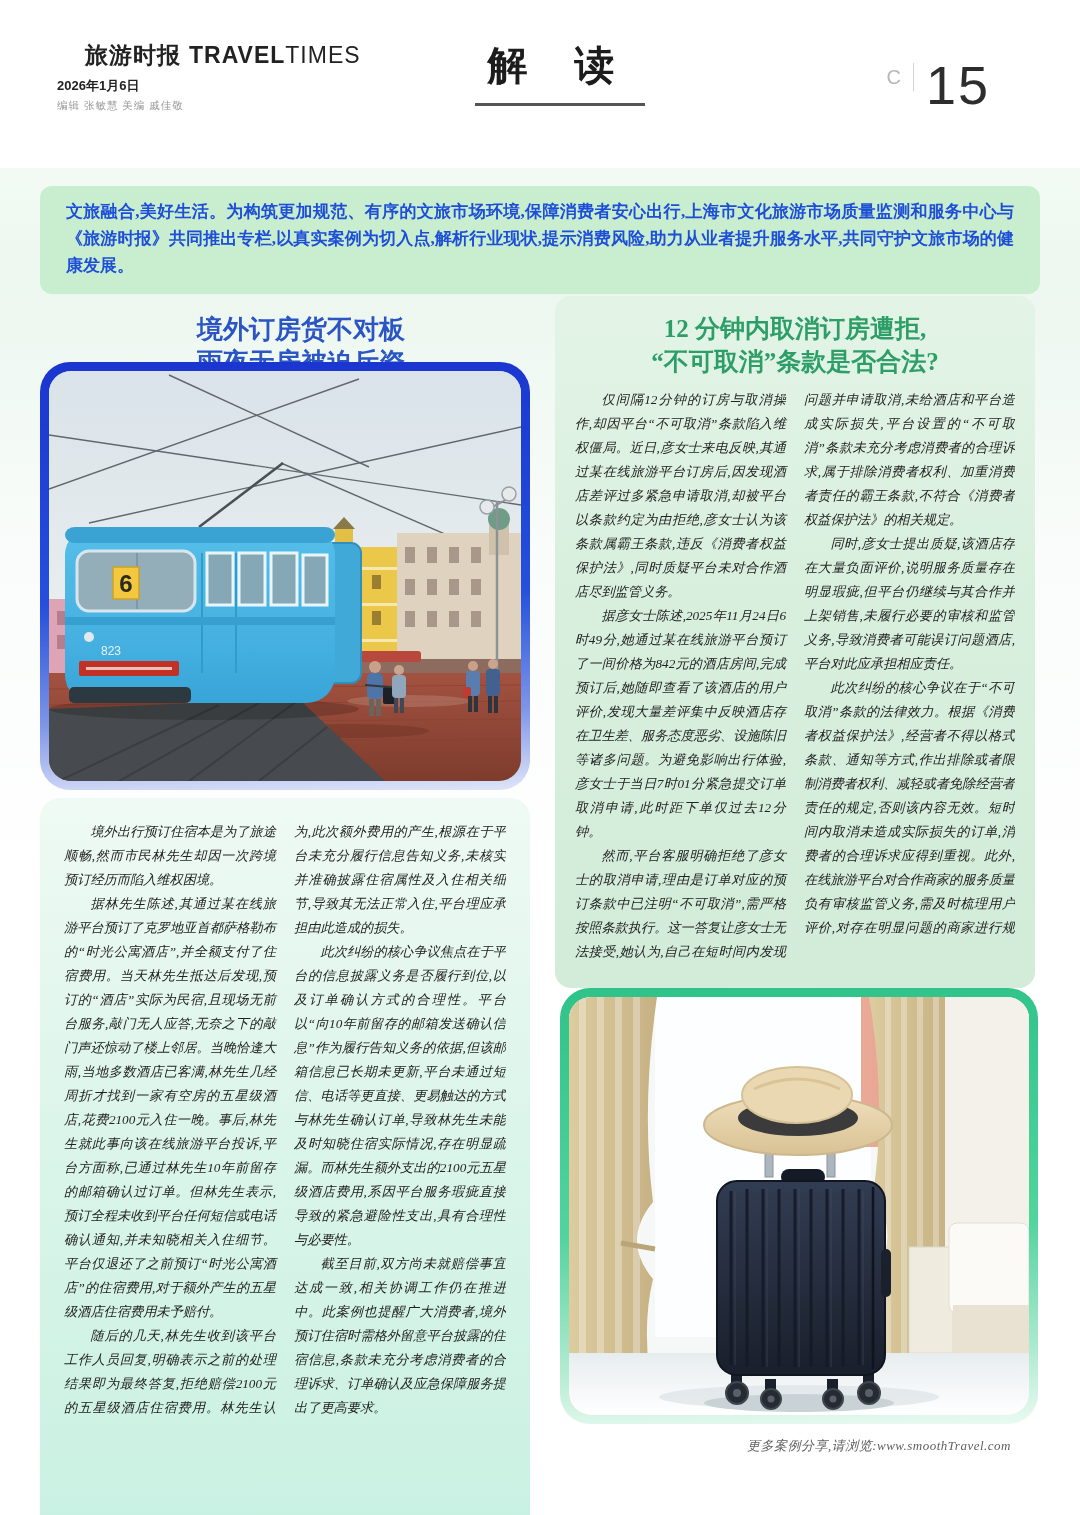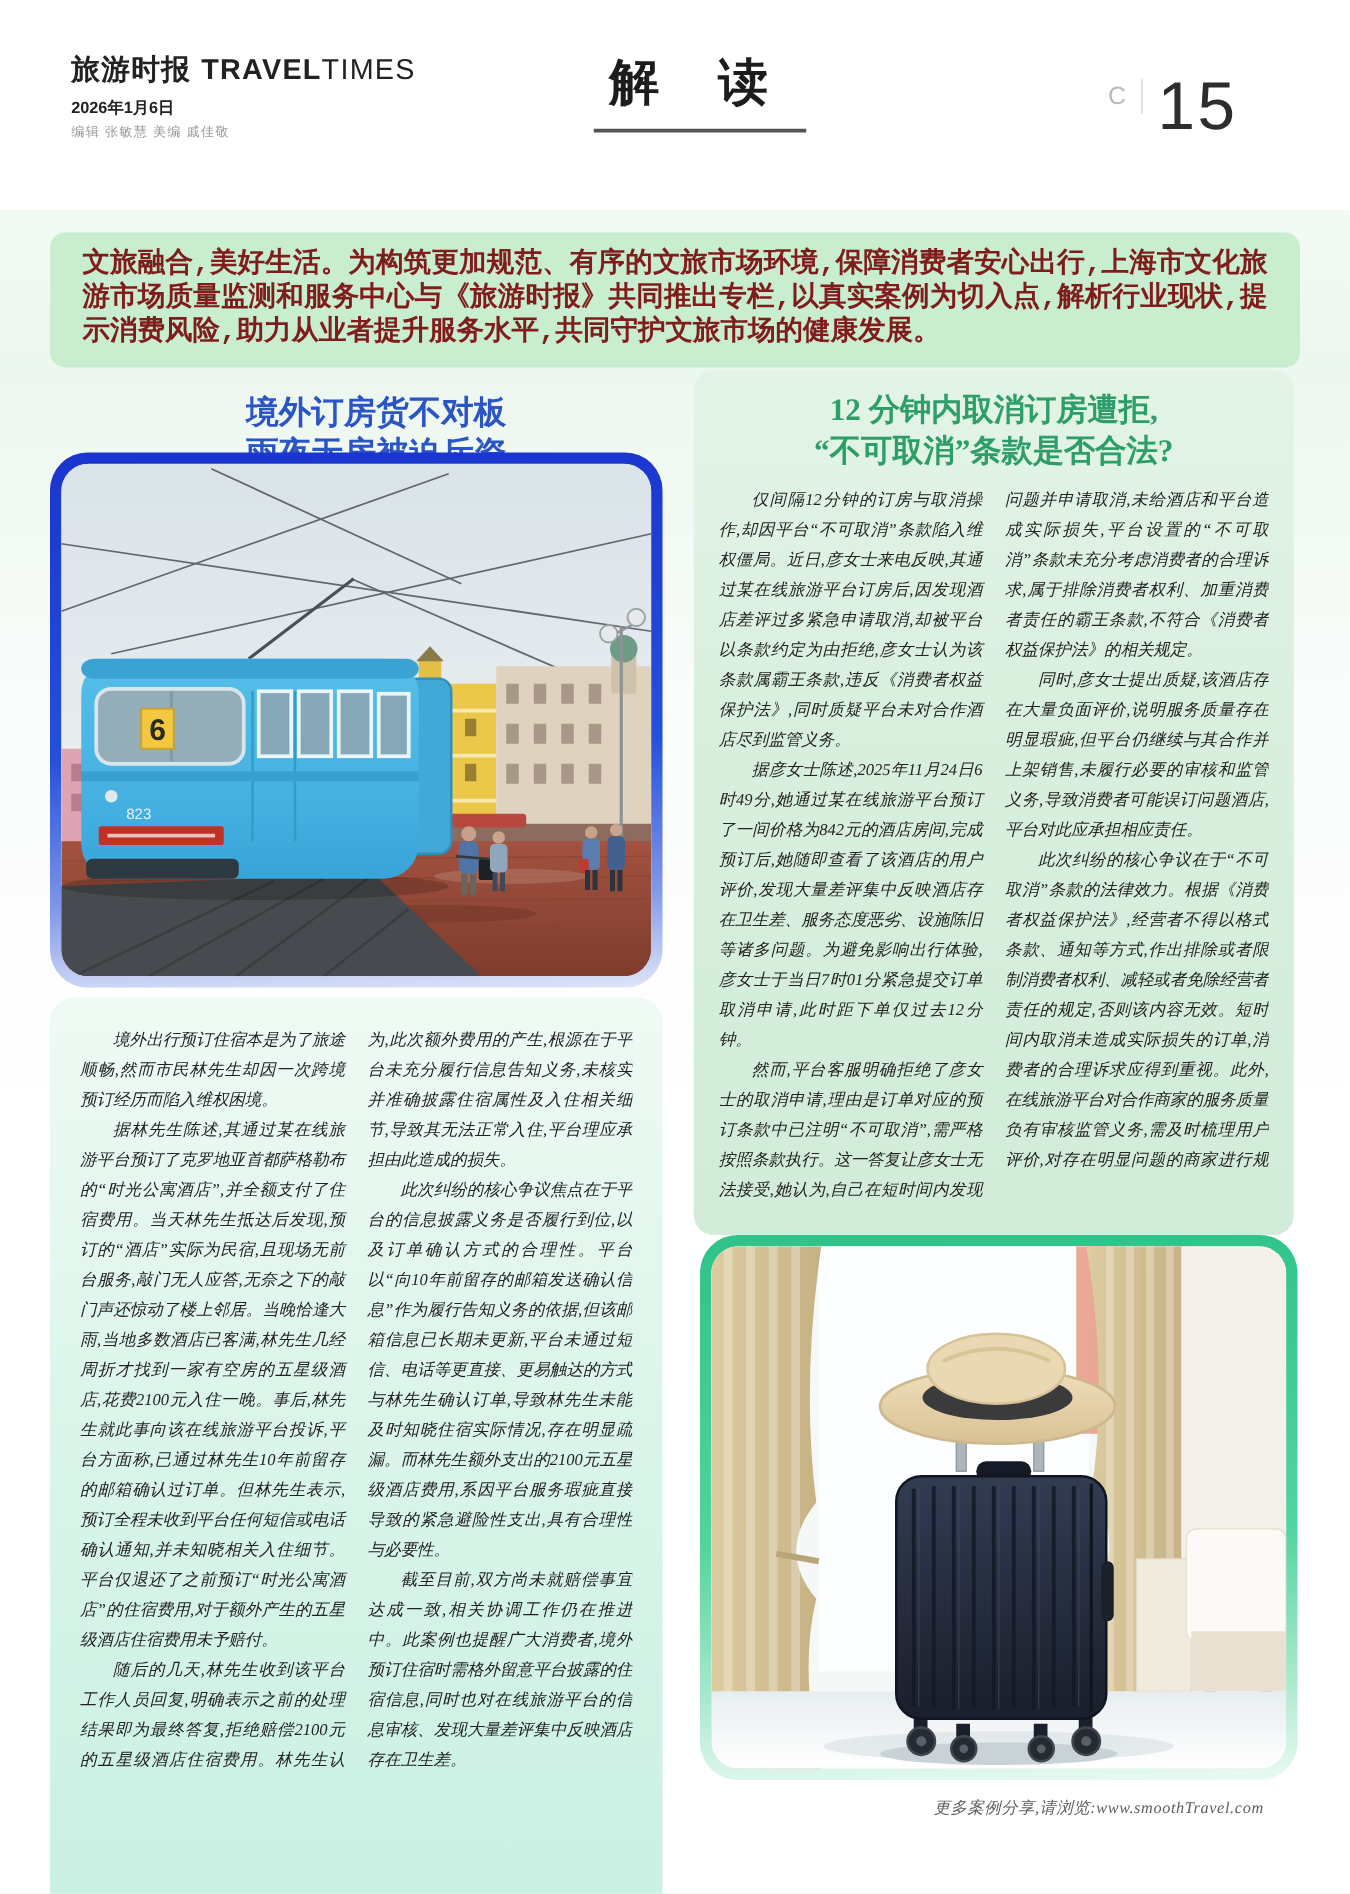--- a/index.html
+++ b/index.html
@@ -2,40 +2,40 @@
 <html><head>
 <meta charset="utf-8">
 <style>
   html,body{margin:0;padding:0;background:#e8e8e8;}
   .page{position:relative;width:1080px;height:1515px;background:#ffffff;overflow:hidden;
         font-family:"Liberation Serif","DejaVu Serif",serif;}
   .tint{position:absolute;left:0;top:168px;width:1080px;height:1260px;
         background:linear-gradient(180deg,#f2faf3 0%,#ecf7ef 10%,#f9fcfa 30%,#ffffff 60%);}
   
   .masthead{position:absolute;left:57px;top:40px;font-family:"Liberation Sans","DejaVu Sans",sans-serif;color:#222;}
-  .mast-line1{font-size:23px;font-weight:700;letter-spacing:1px;}
+  .mast-line1{font-size:23px;font-weight:700;letter-spacing:1px;margin-left:28px;}
   .mast-cn{margin-right:8px;}
   .mast-en-b{font-weight:800;}
   .mast-en-l{font-weight:400;}
   .mast-date{font-size:13px;margin-top:6px;font-weight:600;}
   .mast-editors{font-size:10.5px;margin-top:4px;color:#9a9a9a;letter-spacing:1px;}
   .section-title-wrap{position:absolute;left:420px;top:38px;width:280px;text-align:center;}
   .section-title{font-size:40px;font-weight:800;letter-spacing:18px;color:#1c1c1c;
                  font-family:"Liberation Sans","DejaVu Sans",sans-serif;}
   .section-underline{width:170px;height:3px;background:#555;margin:10px auto 0;}
   .pageno{position:absolute;right:90px;top:42px;display:flex;align-items:center;gap:12px;
           font-family:"Liberation Sans","DejaVu Sans",sans-serif;}
   .pageno-c{font-size:20px;color:#b8b8b8;}
   .pageno-bar{display:inline-block;width:1px;height:28px;background:#d2d2d2;}
   .pageno-n{font-size:54px;font-weight:400;color:#2d2d2d;line-height:1;letter-spacing:2px;margin-top:16px;}
   
   .intro{position:absolute;left:40px;top:186px;width:1000px;height:108px;background:#c9edcf;
          border-radius:12px;box-sizing:border-box;padding:12px 26px;overflow:hidden;}
-  .intro-text{margin:0;font-family:Liberation Mono, monospace;font-weight:700;
-              font-size:22px;line-height:27px;color:#7f1d1d;text-align:justify;}
+  .intro-text{margin:0;font-family:Liberation Serif, serif;font-weight:700;
+              font-size:17px;line-height:27px;color:#1d4ed8;text-align:justify;}
   
   .ltitle{position:absolute;left:40px;top:298px;width:490px;margin:16px;text-align:center;
           font-size:26px;line-height:1.25;font-weight:700;color:#2b55c4;}
   .rtitle{margin:5px 0 10px;text-align:center;font-size:25px;line-height:1.3;font-weight:700;color:#2e9e68;}
   
   .photo{position:absolute;box-sizing:border-box;padding:9px;margin:0;}
   .photo-tram{left:40px;top:362px;width:490px;height:428px;border-radius:30px;
       background:linear-gradient(178deg,#1b35cf 0%,#2450dc 55%,#7f97e8 82%,#dfe5f8 100%);}
   .photo-case{left:560px;top:988px;width:478px;height:436px;border-radius:30px;
       background:linear-gradient(178deg,#2fc389 0%,#52d49e 55%,#a9e9cd 82%,#eafaf2 100%);}
@@ -246,21 +246,21 @@
       </svg>
     </div>
   </figure>
 
   <section class="panel panel-left">
     <div class="cols cols-left">
       <p>境外出行预订住宿本是为了旅途顺畅,然而市民林先生却因一次跨境预订经历而陷入维权困境。</p>
       <p>据林先生陈述,其通过某在线旅游平台预订了克罗地亚首都萨格勒布的“时光公寓酒店”,并全额支付了住宿费用。当天林先生抵达后发现,预订的“酒店”实际为民宿,且现场无前台服务,敲门无人应答,无奈之下的敲门声还惊动了楼上邻居。当晚恰逢大雨,当地多数酒店已客满,林先生几经周折才找到一家有空房的五星级酒店,花费2100元入住一晚。事后,林先生就此事向该在线旅游平台投诉,平台方面称,已通过林先生10年前留存的邮箱确认过订单。但林先生表示,预订全程未收到平台任何短信或电话确认通知,并未知晓相关入住细节。平台仅退还了之前预订“时光公寓酒店”的住宿费用,对于额外产生的五星级酒店住宿费用未予赔付。</p>
       <p>随后的几天,林先生收到该平台工作人员回复,明确表示之前的处理结果即为最终答复,拒绝赔偿2100元的五星级酒店住宿费用。林先生认为,此次额外费用的产生,根源在于平台未充分履行信息告知义务,未核实并准确披露住宿属性及入住相关细节,导致其无法正常入住,平台理应承担由此造成的损失。</p>
       <p>此次纠纷的核心争议焦点在于平台的信息披露义务是否履行到位,以及订单确认方式的合理性。平台以“向10年前留存的邮箱发送确认信息”作为履行告知义务的依据,但该邮箱信息已长期未更新,平台未通过短信、电话等更直接、更易触达的方式与林先生确认订单,导致林先生未能及时知晓住宿实际情况,存在明显疏漏。而林先生额外支出的2100元五星级酒店费用,系因平台服务瑕疵直接导致的紧急避险性支出,具有合理性与必要性。</p>
-      <p>截至目前,双方尚未就赔偿事宜达成一致,相关协调工作仍在推进中。此案例也提醒广大消费者,境外预订住宿时需格外留意平台披露的住宿信息,同时也对在线旅游平台的信息审核、发现大量差评集中反映酒店存在卫生差。</p>
+      <p>截至目前,双方尚未就赔偿事宜达成一致,相关协调工作仍在推进中。此案例也提醒广大消费者,境外预订住宿时需格外留意平台披露的住宿信息,条款未充分考虑消费者的合理诉求、订单确认及应急保障服务提出了更高要求。</p>
     </div>
   </section>
 
   <section class="panel panel-right">
     <h2 class="rtitle">
       <span>12 分钟内取消订房遭拒,</span><br>
       <span>“不可取消”条款是否合法?</span>
     </h2>
     <div class="cols cols-right">
       <p>仅间隔12分钟的订房与取消操作,却因平台“不可取消”条款陷入维权僵局。近日,彦女士来电反映,其通过某在线旅游平台订房后,因发现酒店差评过多紧急申请取消,却被平台以条款约定为由拒绝,彦女士认为该条款属霸王条款,违反《消费者权益保护法》,同时质疑平台未对合作酒店尽到监管义务。</p>

